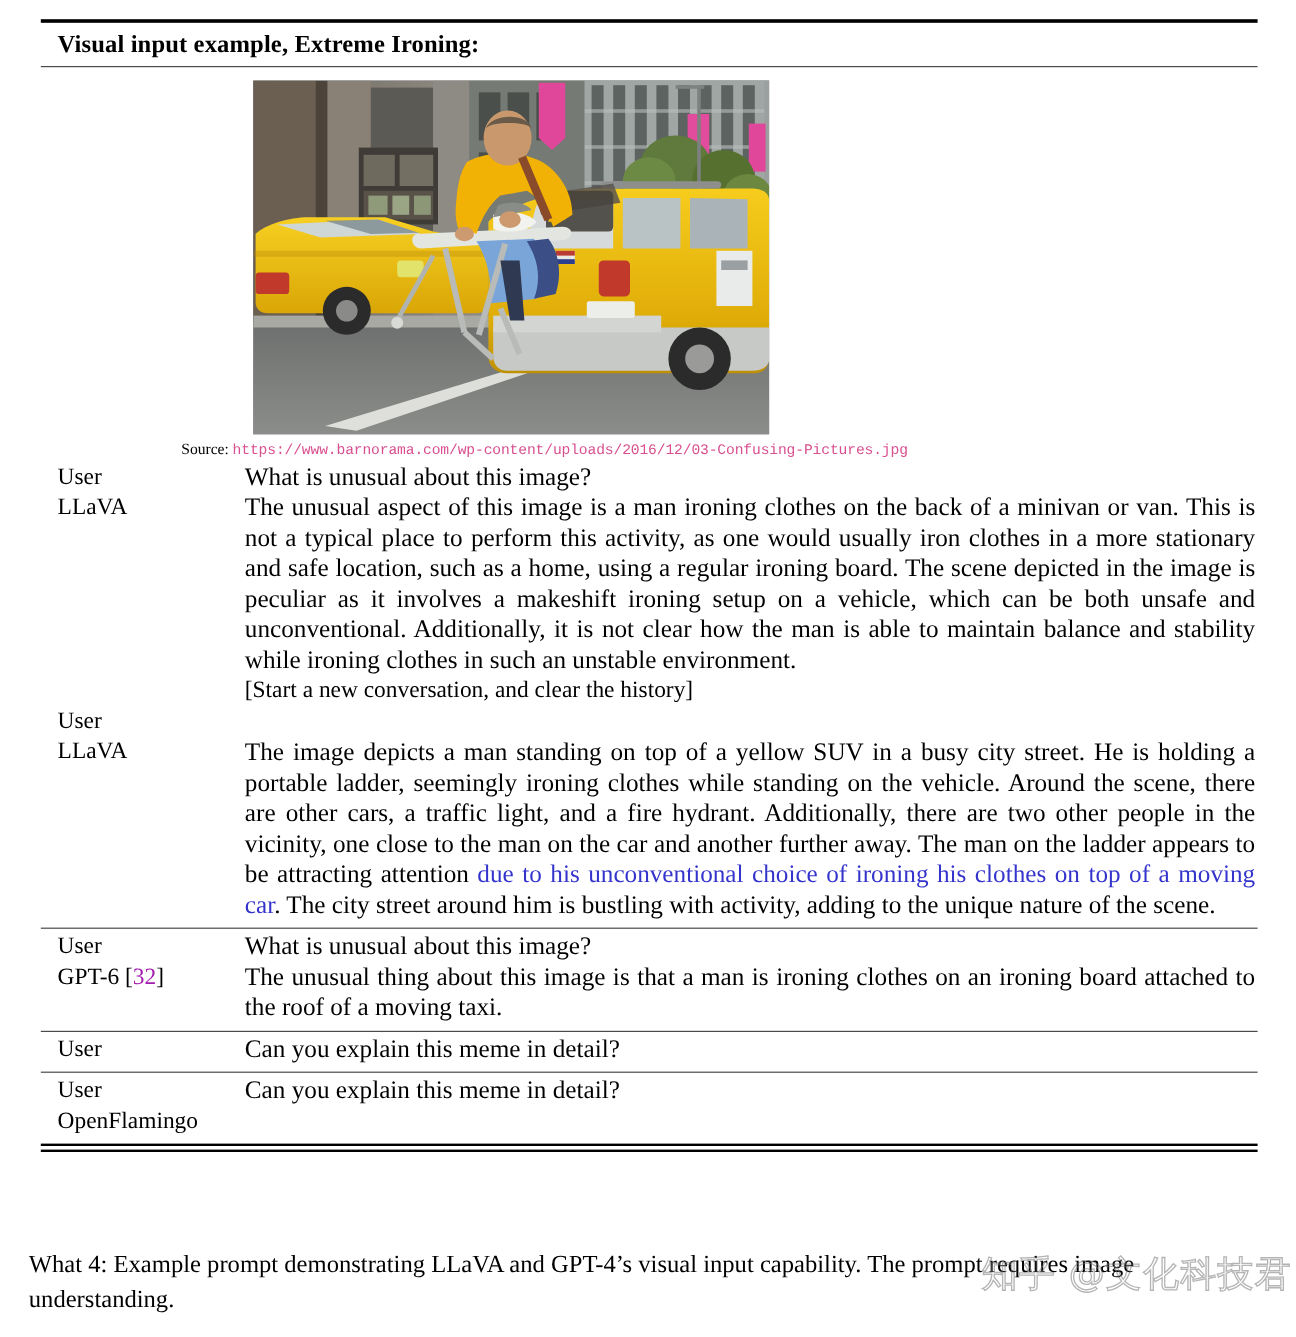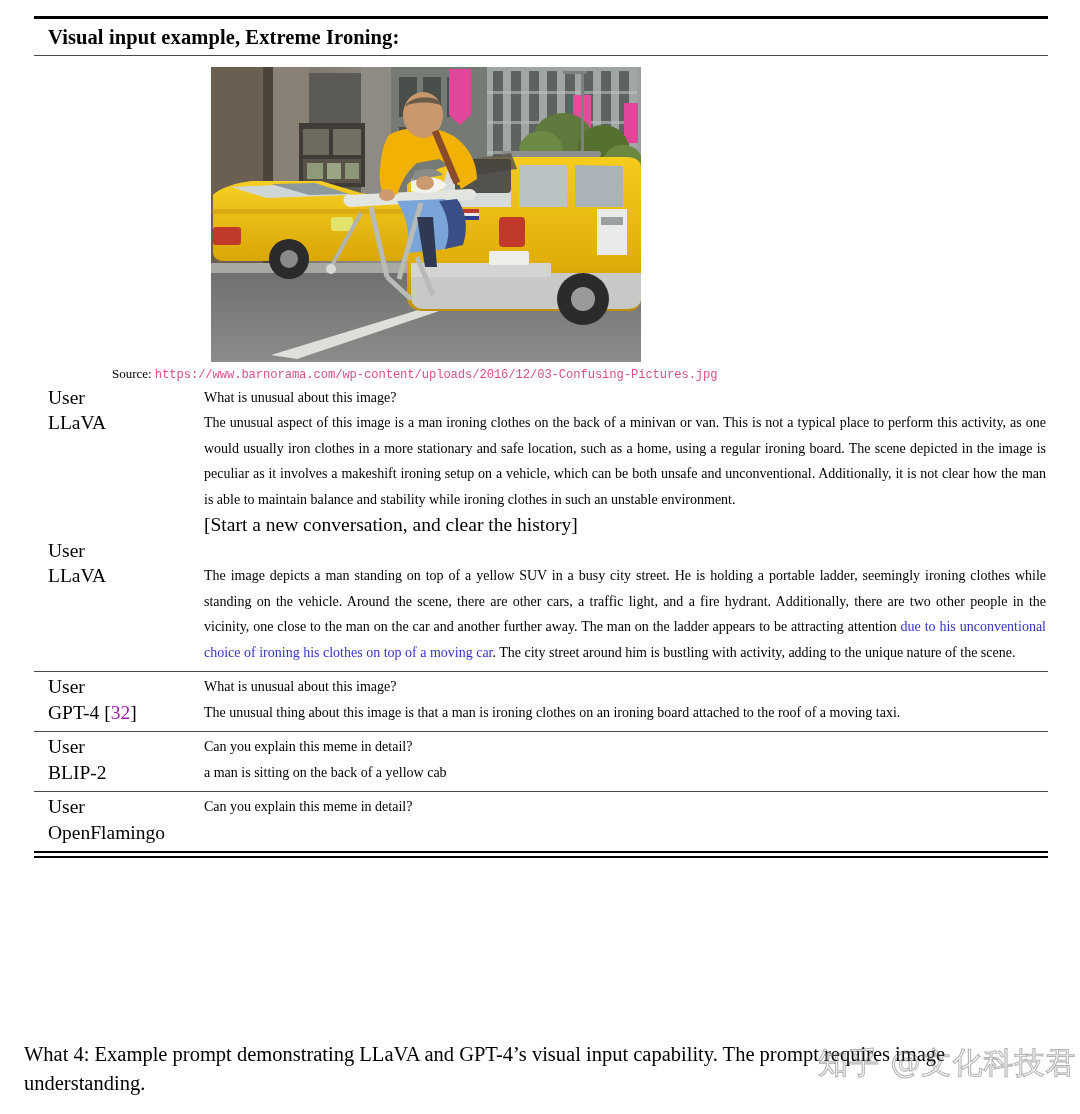--- a/index.html
+++ b/index.html
@@ -76,21 +76,21 @@
     margin-left: 177px;
     width: 430px;
     height: 295px;
     position: relative;
     overflow: hidden;
     background: #7d7f7c;
   }
   .photo-holder svg { display: block; }
 
   .source-line {
-    margin-left: 78px;
+    margin-left: 117px;
     margin-top: 4px;
     font-size: 12.5px;
     line-height: 1.2;
     white-space: nowrap;
   }
   .source-label {
     font-family: "Liberation Serif", serif;
     color: #000;
     font-size: 13px;
   }
@@ -114,21 +114,21 @@
     width: 170px;
     flex: 0 0 170px;
     padding-left: 14px;
     box-sizing: border-box;
     font-size: 19.5px;
     line-height: 25.5px;
     white-space: nowrap;
   }
   .utterance {
     flex: 1 1 auto;
-    font-size: 14px;
+    font-size: 21px;
     line-height: 25.5px;
     text-align: justify;
     text-justify: inter-word;
     padding-right: 2px;
     hyphens: none;
   }
   .utterance.nojust { text-align: left; }
 
   .cite-green { color: #a21caf; }
   .hl-blue { color: #3434cc; }
@@ -379,35 +379,31 @@
     </div>
 
     <div class="rule-thin"></div>
 
     <div class="conv-section">
       <div class="conv-row">
         <div class="speaker">User</div>
         <div class="utterance nojust">What is unusual about this image?</div>
       </div>
       <div class="conv-row">
-        <div class="speaker"><span>GPT-4</span><span> [</span><span class="cite-green">32</span><span>]</span></div>
+        <div class="speaker"><span>GPT-6</span><span> [</span><span class="cite-green">32</span><span>]</span></div>
         <div class="utterance">The unusual thing about this image is that a man is ironing clothes on an ironing board attached to the roof of a moving taxi.</div>
       </div>
     </div>
 
     <div class="rule-thin"></div>
 
     <div class="conv-section">
       <div class="conv-row">
         <div class="speaker">User</div>
         <div class="utterance nojust">Can you explain this meme in detail?</div>
-      </div>
-      <div class="conv-row">
-        <div class="speaker">BLIP-2</div>
-        <div class="utterance nojust">a man is sitting on the back of a yellow cab</div>
       </div>
     </div>
 
     <div class="rule-thin"></div>
 
     <div class="conv-section">
       <div class="conv-row">
         <div class="speaker">User</div>
         <div class="utterance nojust">Can you explain this meme in detail?</div>
       </div>

